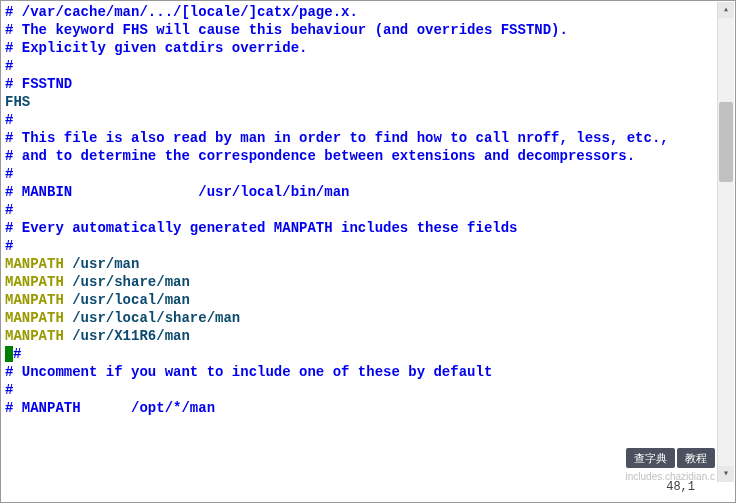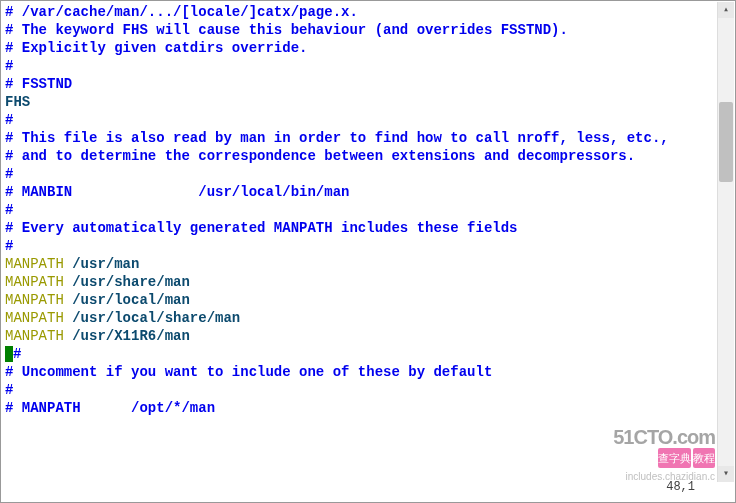--- a/index.html
+++ b/index.html
@@ -16,21 +16,21 @@
     border: 1px solid #999;
     box-sizing: border-box;
   }
   .editor {
     padding: 2px 4px;
     white-space: pre;
   }
   .line { display: block; min-height: 18px; }
   .blue { color: #0000ee; font-weight: bold; }
   .red { color: #0c4a6e; font-weight: bold; }
-  .olive { color: #999900; font-weight: normal; }
+  .olive { color: #999900; font-weight: bold; }
   .cursor {
     display: inline-block;
     width: 8px;
     height: 16px;
     background: #008000;
     vertical-align: middle;
   }
   .scrollbar {
     position: absolute;
     right: 1px;
@@ -84,22 +84,22 @@
   }
   .wm-bottom {
     display: flex;
     gap: 2px;
     margin-top: 2px;
     justify-content: flex-end;
   }
   .wm-box {
     font-family: "Microsoft YaHei", sans-serif;
     font-size: 11px;
-    padding: 1px 0;
-    background: #ec4899;
+    padding: 1px 8px;
+    background: #0f172a;
     color: #fff;
     border-radius: 2px;
   }
   .wm-url {
     font-family: Arial, sans-serif;
     font-size: 10px;
     color: #aaa;
   }
 </style>
 </head>
@@ -109,19 +109,18 @@
 
 <div class="scrollbar">
   <div class="scroll-up">▴</div>
   <div class="scroll-thumb"></div>
   <div class="scroll-down" style="position:absolute;bottom:0;width:100%;">▾</div>
 </div>
 
 <div class="status">48,1</div>
 
 <div class="watermark">
-  <div class="wm-top">51CTO.com</div>
   <div class="wm-bottom">
     <span class="wm-box">查字典</span>
     <span class="wm-box">教程</span>
   </div>
   <div class="wm-url">includes.chazidian.c</div>
 </div>
 
 </body></html>

